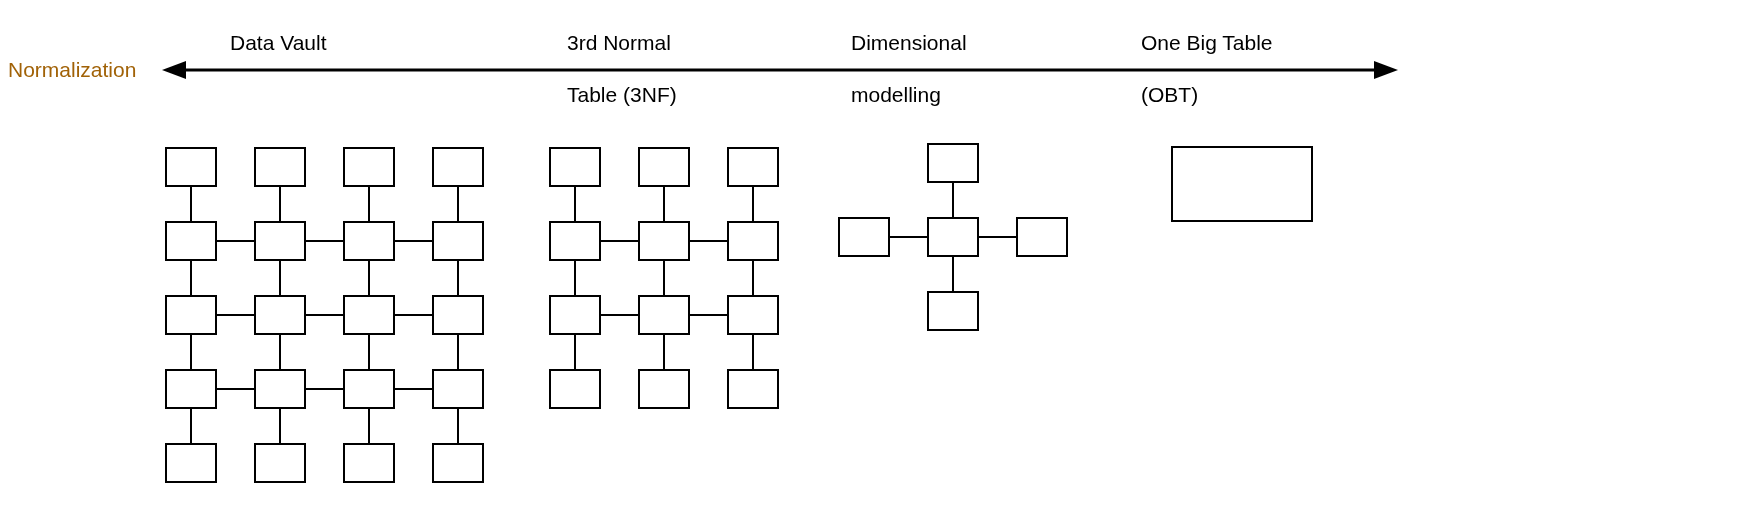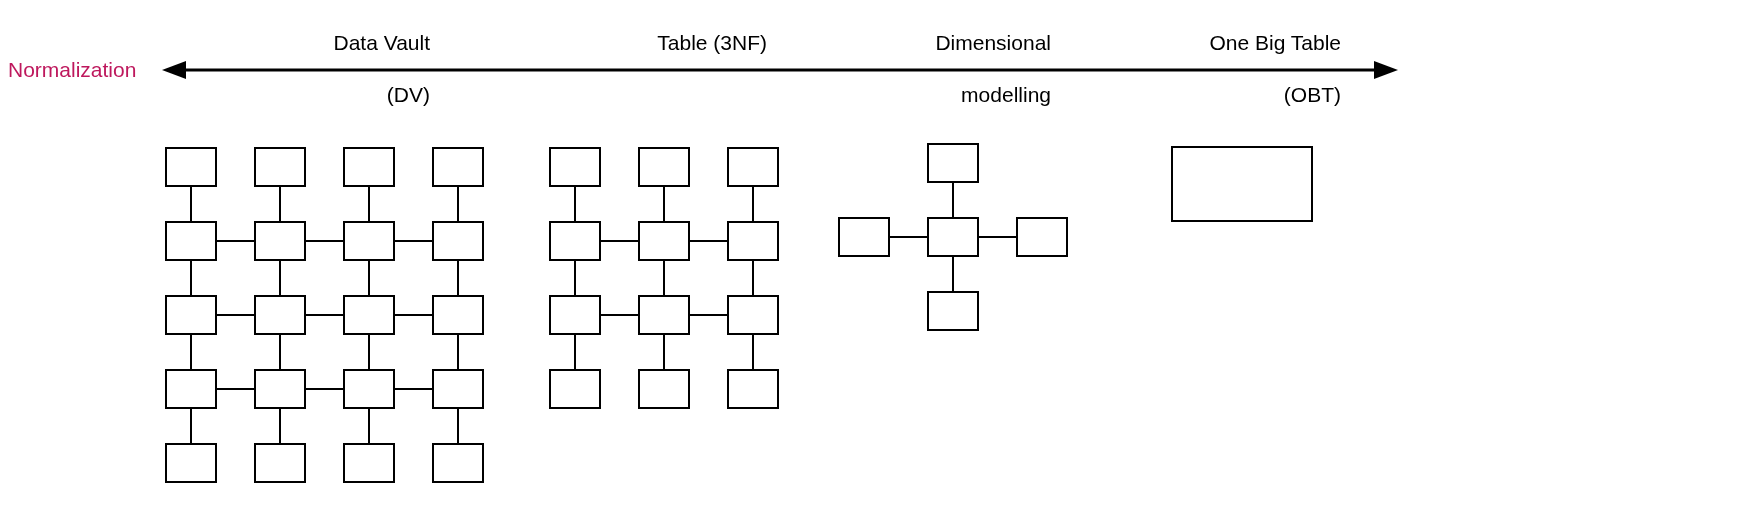--- a/index.html
+++ b/index.html
@@ -16,30 +16,30 @@
     width: 1742px;
     height: 524px;
     background: #ffffff;
     overflow: hidden;
   }
   .axis-label {
     position: absolute;
     font-size: 21px;
     line-height: 25px;
     white-space: nowrap;
-    color: #be185d;
+    color: #a16207;
   }
   #label-normalization { left: 8px;  top: 57px; }
   #label-denormalization { left: 1404px; top: 57px; }
 
   .stage-label {
     position: absolute;
     font-size: 21px;
     line-height: 26px;
-    text-align: right;
+    text-align: left;
     white-space: pre-line;
     color: #000;
   }
 
   .axis-arrow { position: absolute; left: 160px; top: 52px; }
 
   .node {
     position: absolute;
     box-sizing: border-box;
     border: 2px solid #000000;
@@ -72,24 +72,24 @@
   <div class="axis-arrow">
     <svg width="1240" height="36" viewBox="0 0 1240 36" xmlns="http://www.w3.org/2000/svg">
       <line x1="16" y1="18" x2="1224" y2="18" stroke="#000" stroke-width="3"></line>
       <polygon points="2,18 26,9 26,27" fill="#000"></polygon>
       <polygon points="1238,18 1214,9 1214,27" fill="#000"></polygon>
     </svg>
   </div>
 
   <div class="stage-label" style="left:230px; top:4px; width:200px;">
     <div>Data Vault</div>
-    <div>(DV)</div>
   </div>
 
   <div class="stage-label" style="left:567px; top:4px; width:200px;">
+    <div>3rd Normal</div>
     <div>Table (3NF)</div>
   </div>
 
   <div class="stage-label" style="left:1141px; top:4px; width:200px;">
     <div>One Big Table</div>
     <div>(OBT)</div>
   </div>
 
   <div class="stage-label" style="left:851px; top:4px; width:200px;">
     <div>Dimensional</div>

